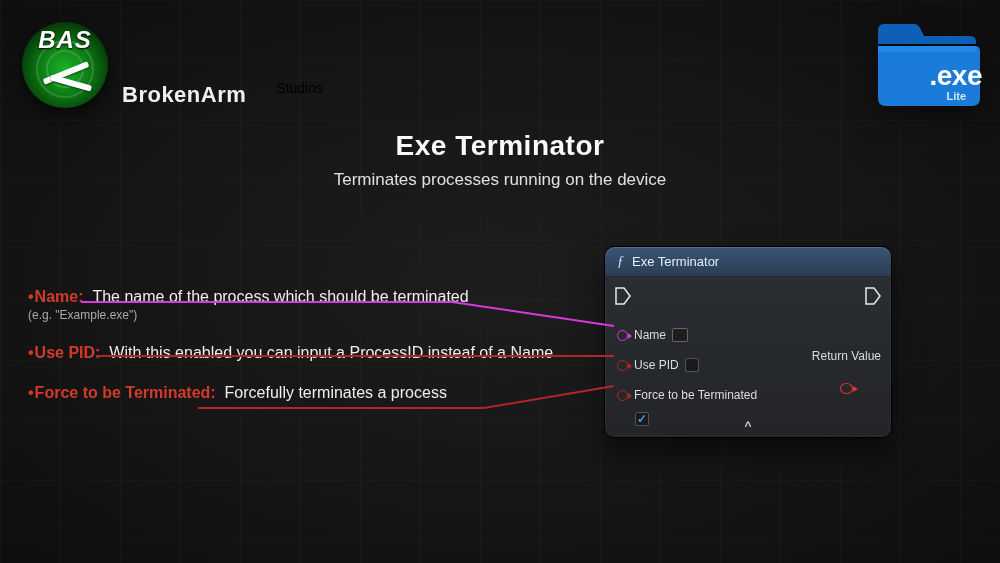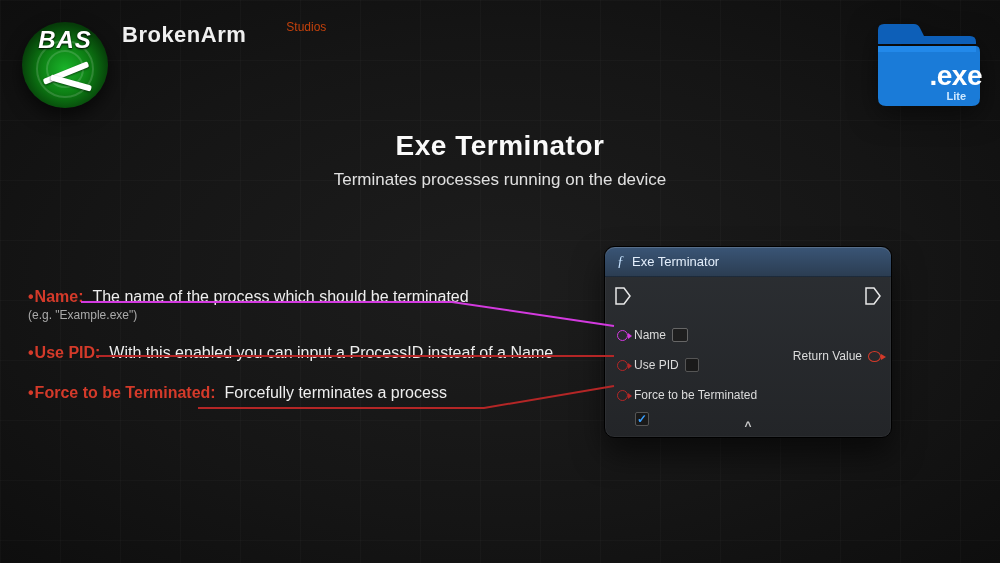--- a/index.html
+++ b/index.html
@@ -18,21 +18,21 @@
     position: absolute;
     inset: 0;
     background-image:
       linear-gradient(rgba(255,255,255,0.018) 1px, transparent 1px),
       linear-gradient(90deg, rgba(255,255,255,0.018) 1px, transparent 1px);
     background-size: 60px 60px;
     pointer-events: none;
   }
 
   
-  .logo-box { position: absolute; top: 22px; left: 22px; display: flex; align-items: flex-start; gap: 14px; }
+  .logo-box { position: absolute; top: 22px; left: 22px; display: flex; align-items: flex-end; gap: 14px; }
   .bas-badge {
     width: 86px; height: 86px; position: relative; border-radius: 50%;
     background: radial-gradient(circle at 50% 55%, #1ab42a 0%, #0d7f14 38%, #063e09 70%, #031c04 100%);
     box-shadow: 0 8px 18px rgba(0,0,0,0.6);
   }
   .bas-rings { position: absolute; inset: 0; }
   .bas-rings::before, .bas-rings::after {
     content: ""; position: absolute; border: 2px solid rgba(255,255,255,0.15); border-radius: 50%;
     left: 50%; top: 55%; transform: translate(-50%,-50%);
   }
@@ -44,21 +44,21 @@
     color: #fff; font-size: 24px; text-shadow: 0 1px 2px #000;
   }
   .bas-stick1, .bas-stick2 {
     position: absolute; width: 48px; height: 6px; background: #fff; border-radius: 2px;
     left: 20px; top: 48px; transform: rotate(-22deg);
     box-shadow: 0 1px 2px rgba(0,0,0,0.5);
   }
   .bas-stick2 { top: 58px; width: 42px; left: 28px; transform: rotate(16deg); }
   .brand-text { display: flex; flex-direction: row; gap: 6px; }
   .brand-title { font-weight: 800; font-size: 22px; color: #f0f0f0; letter-spacing: 0.5px; }
-  .brand-sub   { font-weight: 400; font-size: 12px; color: #c2410c; margin-top: -2px; margin-left: 34px; }
+  .brand-sub   { font-weight: 400; font-size: 14px; color: #000000; margin-top: -2px; margin-left: 24px; }
 
   
   .exe-folder { position: absolute; top: 14px; right: 18px; width: 110px; height: 96px; }
   .folder-svg { width: 100%; height: 100%; filter: drop-shadow(0 8px 14px rgba(0,0,0,0.5)); }
   .exe-label {
     position: absolute; top: 46px; left: 0; width: 100%; text-align: right;
     font-weight: 900; font-size: 28px; color: #fff; letter-spacing: -0.5px;
   }
   .exe-lite {
     position: absolute; bottom: 8px; right: 16px; font-size: 11px; font-weight: 600; color: #cfe9ff;
@@ -117,21 +117,21 @@
   .field-box {
     width: 16px; height: 14px; border: 1px solid #666; background: #1e1e1e; border-radius: 2px;
   }
   .checkbox {
     width: 14px; height: 14px; border: 1px solid #555; border-radius: 2px; background: #1a1a1a;
     display: inline-flex; align-items: center; justify-content: center;
   }
   .checkbox.checked::after {
     content: "✓"; color: #3aa0ff; font-size: 12px; font-weight: 900; line-height: 1;
   }
-  .pin-right-anchor { position: absolute; right: 10px; top: 72px; display: flex; align-items: center; gap: 6px; font-size: 12px; color: #dcdcdc; }
+  .pin-right-anchor { position: absolute; right: 10px; top: 72px; display: flex; align-items: center; gap: 20px; font-size: 12px; color: #dcdcdc; flex-direction: column; }
   .ret-pin {
     width: 13px; height: 11px; border: 1.5px solid #d43a2a; border-radius: 50%; position: relative; color: #d43a2a;
   }
   .ret-pin::after { content: ""; position: absolute; right: -6px; top: 2px; border-left: 5px solid #d43a2a; border-top: 3.5px solid transparent; border-bottom: 3.5px solid transparent; }
   .node-expand {
     position: absolute; bottom: 4px; left: 0; right: 0; text-align: center; color: #ccc; font-size: 12px;
   }
 
   
   .lines { position: absolute; inset: 0; pointer-events: none; }

